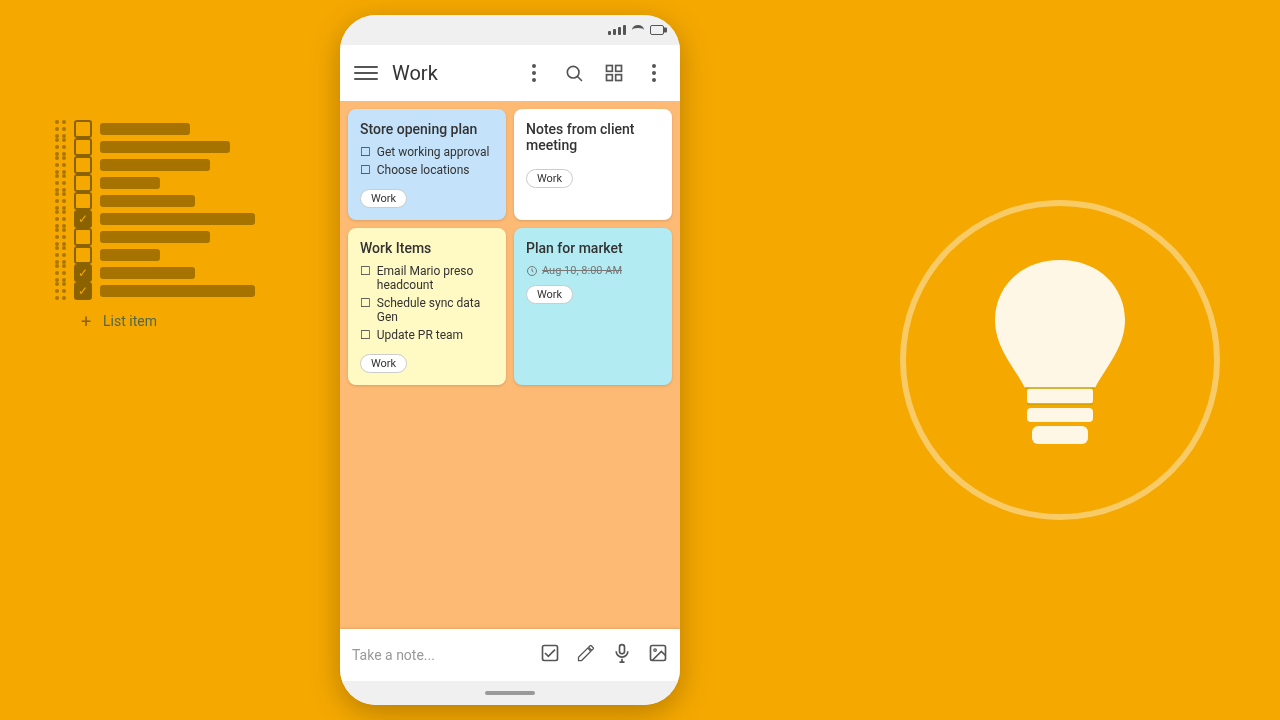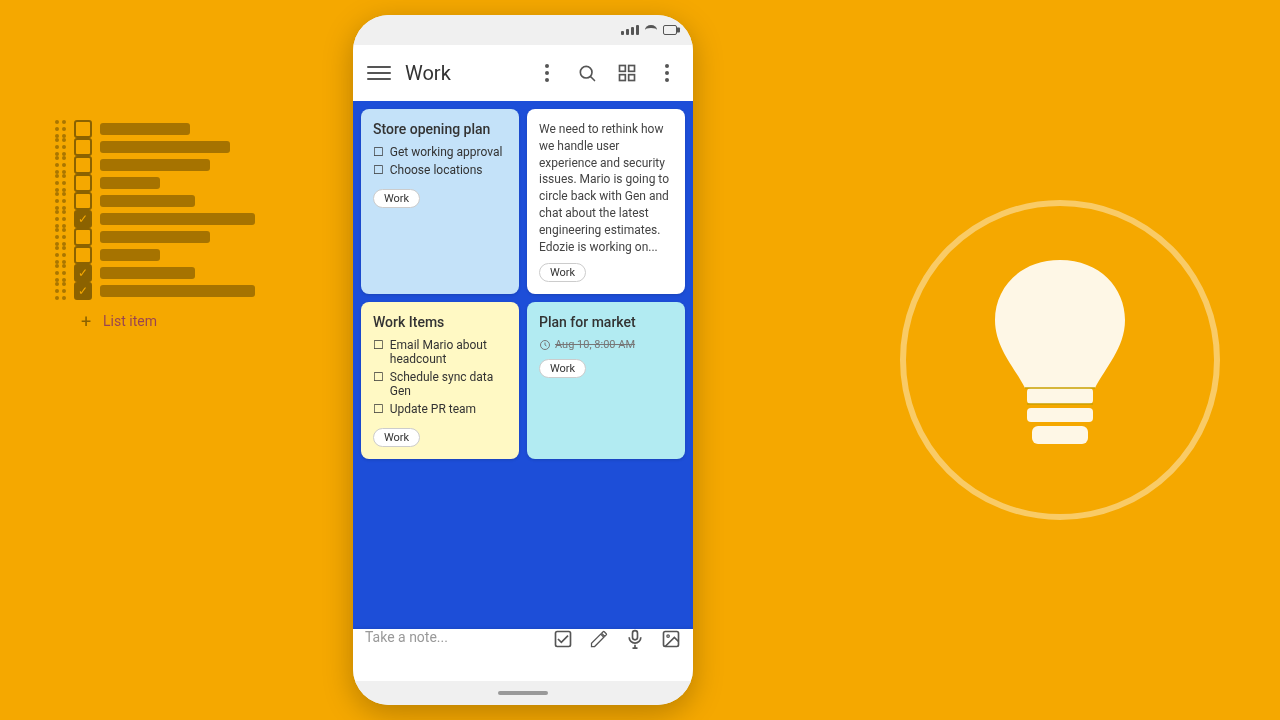--- a/index.html
+++ b/index.html
@@ -80,21 +80,21 @@
       border-radius: 50%;
       border: 6px solid rgba(255,255,255,0.4);
       display: flex;
       align-items: center;
       justify-content: center;
     }
 
     
     .phone {
       position: absolute;
-      left: 353px;
+      left: 340px;
       top: 15px;
       width: 340px;
       height: 690px;
       background: #f0f0f0;
       border-radius: 36px;
       box-shadow: 0 8px 30px rgba(0,0,0,0.25);
       overflow: hidden;
       display: flex;
       flex-direction: column;
     }
@@ -201,21 +201,21 @@
       height: 4px;
       background: #555;
       border-radius: 50%;
     }
 
     
     .notes-area {
       flex: 1;
       overflow-y: auto;
       padding: 8px;
-      background: #1d4ed8;
+      background: #fdba74;
     }
     .note-card {
       border-radius: 8px;
       padding: 12px;
       box-shadow: 0 1px 3px rgba(0,0,0,0.15);
     }
     .note-card.blue { background: #C4E2F9; }
     .note-card.yellow { background: #FFF9C4; }
     .note-card.white { background: #FFFFFF; }
     .note-card.teal { background: #B2EBF2; }
@@ -262,21 +262,21 @@
       color: #777;
       margin-top: 6px;
       text-decoration: line-through;
     }
 
     
     .app-bottom {
       background: white;
       height: 52px;
       display: flex;
-      align-items: flex-start;
+      align-items: center;
       padding: 0 12px;
       flex-shrink: 0;
       box-shadow: 0 -1px 3px rgba(0,0,0,0.1);
     }
     .take-note {
       flex: 1;
       font-size: 14px;
       color: #999;
     }
     .bottom-icons {
@@ -433,21 +433,21 @@
           <div></div>
           <div></div>
       </div>
       <div class="checkbox checked"></div>
       <div class="bar" style="width:155px;"></div>
     </div>
     </div>
   <div class="checklist-row">
     <div style="width:14px"></div>
     <div style="width:18px;height:18px;display:flex;align-items:center;justify-content:center;color:#8B6200;font-size:18px;">+</div>
-    <span style="color:#701a75;font-size:14px;opacity:0.7;">List item</span>
+    <span style="color:#0c4a6e;font-size:14px;opacity:0.7;">List item</span>
   </div>
 </div>
 
 <div class="right-lightbulb">
   <div class="lightbulb-circle">
     <svg class="lightbulb-svg" viewBox="0 0 200 240" fill="none" xmlns="http://www.w3.org/2000/svg">
 
       <path d="M100 20 C60 20, 35 48, 35 80 C35 108, 55 128, 65 148 L135 148 C145 128, 165 108, 165 80 C165 48, 140 20, 100 20Z" fill="white" opacity="0.9"></path>
 
       <rect x="67" y="148" width="66" height="16" rx="4" fill="white" opacity="0.9"></rect>
@@ -519,27 +519,27 @@
     <div style="display:grid;grid-template-columns:1fr 1fr;gap:8px;">
 
       <div class="note-card blue">
         <div class="note-title">Store opening plan</div>
         <div class="note-checkbox-item">Get working approval</div>
         <div class="note-checkbox-item">Choose locations</div>
         <span class="note-tag">Work</span>
       </div>
 
       <div class="note-card white">
-        <div class="note-body">We need to rethink how we handle user experience and security issues. Mario is going to circle back with Gen and chat about the latest engineering estimates. Edozie is working on...</div>
+        <div class="note-title">Notes from client meeting</div>
         <span class="note-tag">Work</span>
       </div>
 
       <div class="note-card yellow">
         <div class="note-title">Work Items</div>
-        <div class="note-checkbox-item">Email Mario about headcount</div>
+        <div class="note-checkbox-item">Email Mario preso headcount</div>
         <div class="note-checkbox-item">Schedule sync data Gen</div>
         <div class="note-checkbox-item">Update PR team</div>
         <span class="note-tag">Work</span>
       </div>
 
       <div class="note-card teal">
         <div class="note-title">Plan for market</div>
         <div class="note-reminder">
           <svg width="12" height="12" viewBox="0 0 24 24">
             <circle cx="12" cy="12" r="9" stroke="#777" stroke-width="2" fill="none"></circle>

